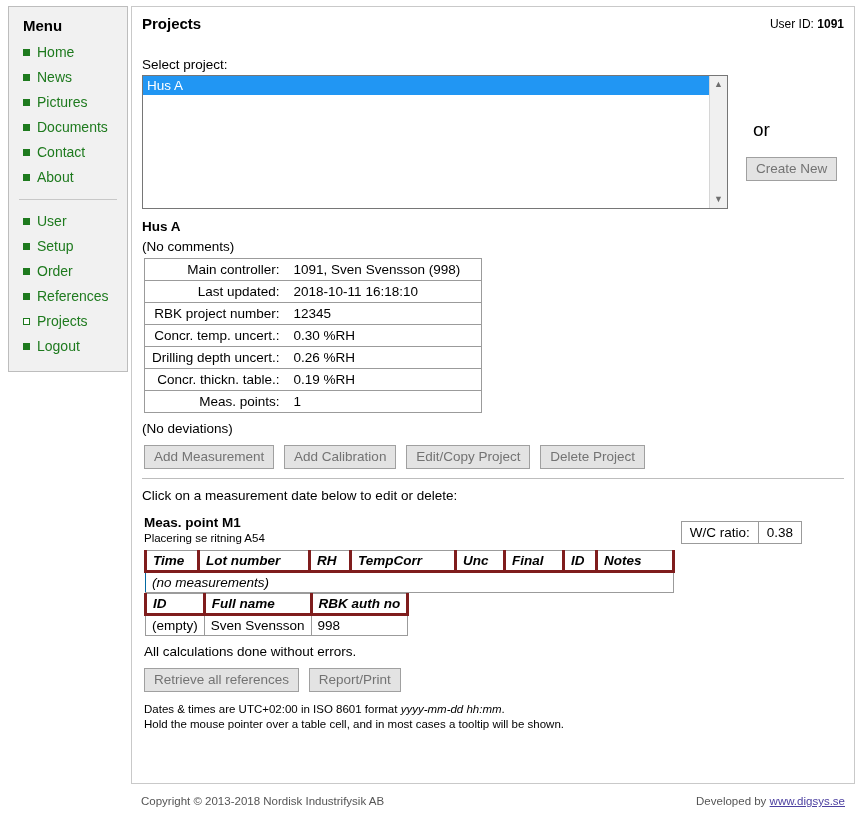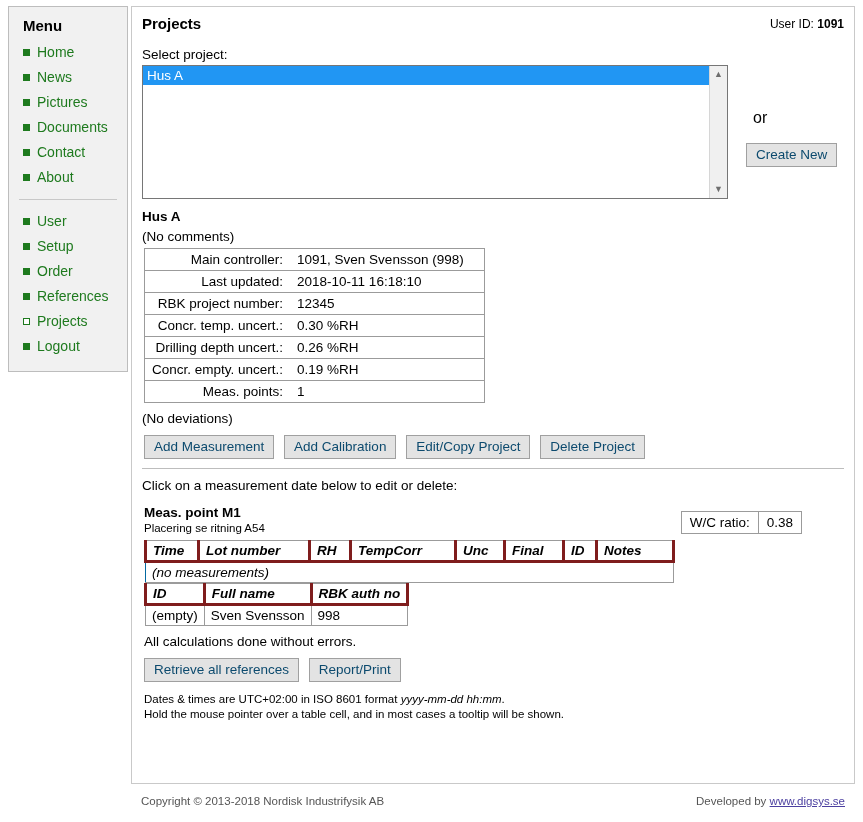--- a/index.html
+++ b/index.html
@@ -96,21 +96,21 @@
     font-size: 15px;
   }
   .userid {
     position: absolute;
     right: 0;
     top: 2px;
     font-size: 12px;
   }
   .userid b { font-weight: bold; }
 
-  .lbl { margin: 12px 0 3px 0; font-size: 13.5px; }
+  .lbl { margin: 22px 0 3px 0; font-size: 13.5px; }
 
   .select-row {
     position: relative;
   }
   .listbox {
     width: 586px;
     height: 134px;
     border: 1px solid #767676;
     background: #ffffff;
     overflow: hidden;
@@ -150,30 +150,30 @@
   .or-col {
     position: absolute;
     left: 604px;
     top: 0;
     width: 110px;
     text-align: left;
   }
   .or-col .or-text {
     padding-left: 7px;
     margin-top: 44px;
-    font-size: 16px;
+    font-size: 19px;
   }
   .btn {
     font-family: "Liberation Sans", sans-serif;
     font-size: 13.5px;
     background: #e3e3e3;
     border: 1px solid #a0a0a0;
     border-radius: 0;
     padding: 3px 9px;
-    color: #0c4a6e;
+    color: #737373;
     cursor: default;
     line-height: 16px;
   }
 
   .sub-title {
     font-weight: bold;
     font-size: 13.5px;
     margin: 10px 0 5px 0;
   }
   .plain { font-size: 13.5px; margin: 4px 0; }
@@ -387,21 +387,21 @@
       </tr>
       <tr>
         <td class="k">Concr. temp. uncert.:</td>
         <td class="v">0.30 %RH</td>
       </tr>
       <tr>
         <td class="k">Drilling depth uncert.:</td>
         <td class="v">0.26 %RH</td>
       </tr>
       <tr>
-        <td class="k">Concr. empty. uncert.:</td>
+        <td class="k">Concr. thickn. table.:</td>
         <td class="v">0.19 %RH</td>
       </tr>
       <tr>
         <td class="k">Meas. points:</td>
         <td class="v">1</td>
       </tr>
     </tbody>
       </table>
 
     <div class="plain" style="margin-top:8px;">(No deviations)</div>

